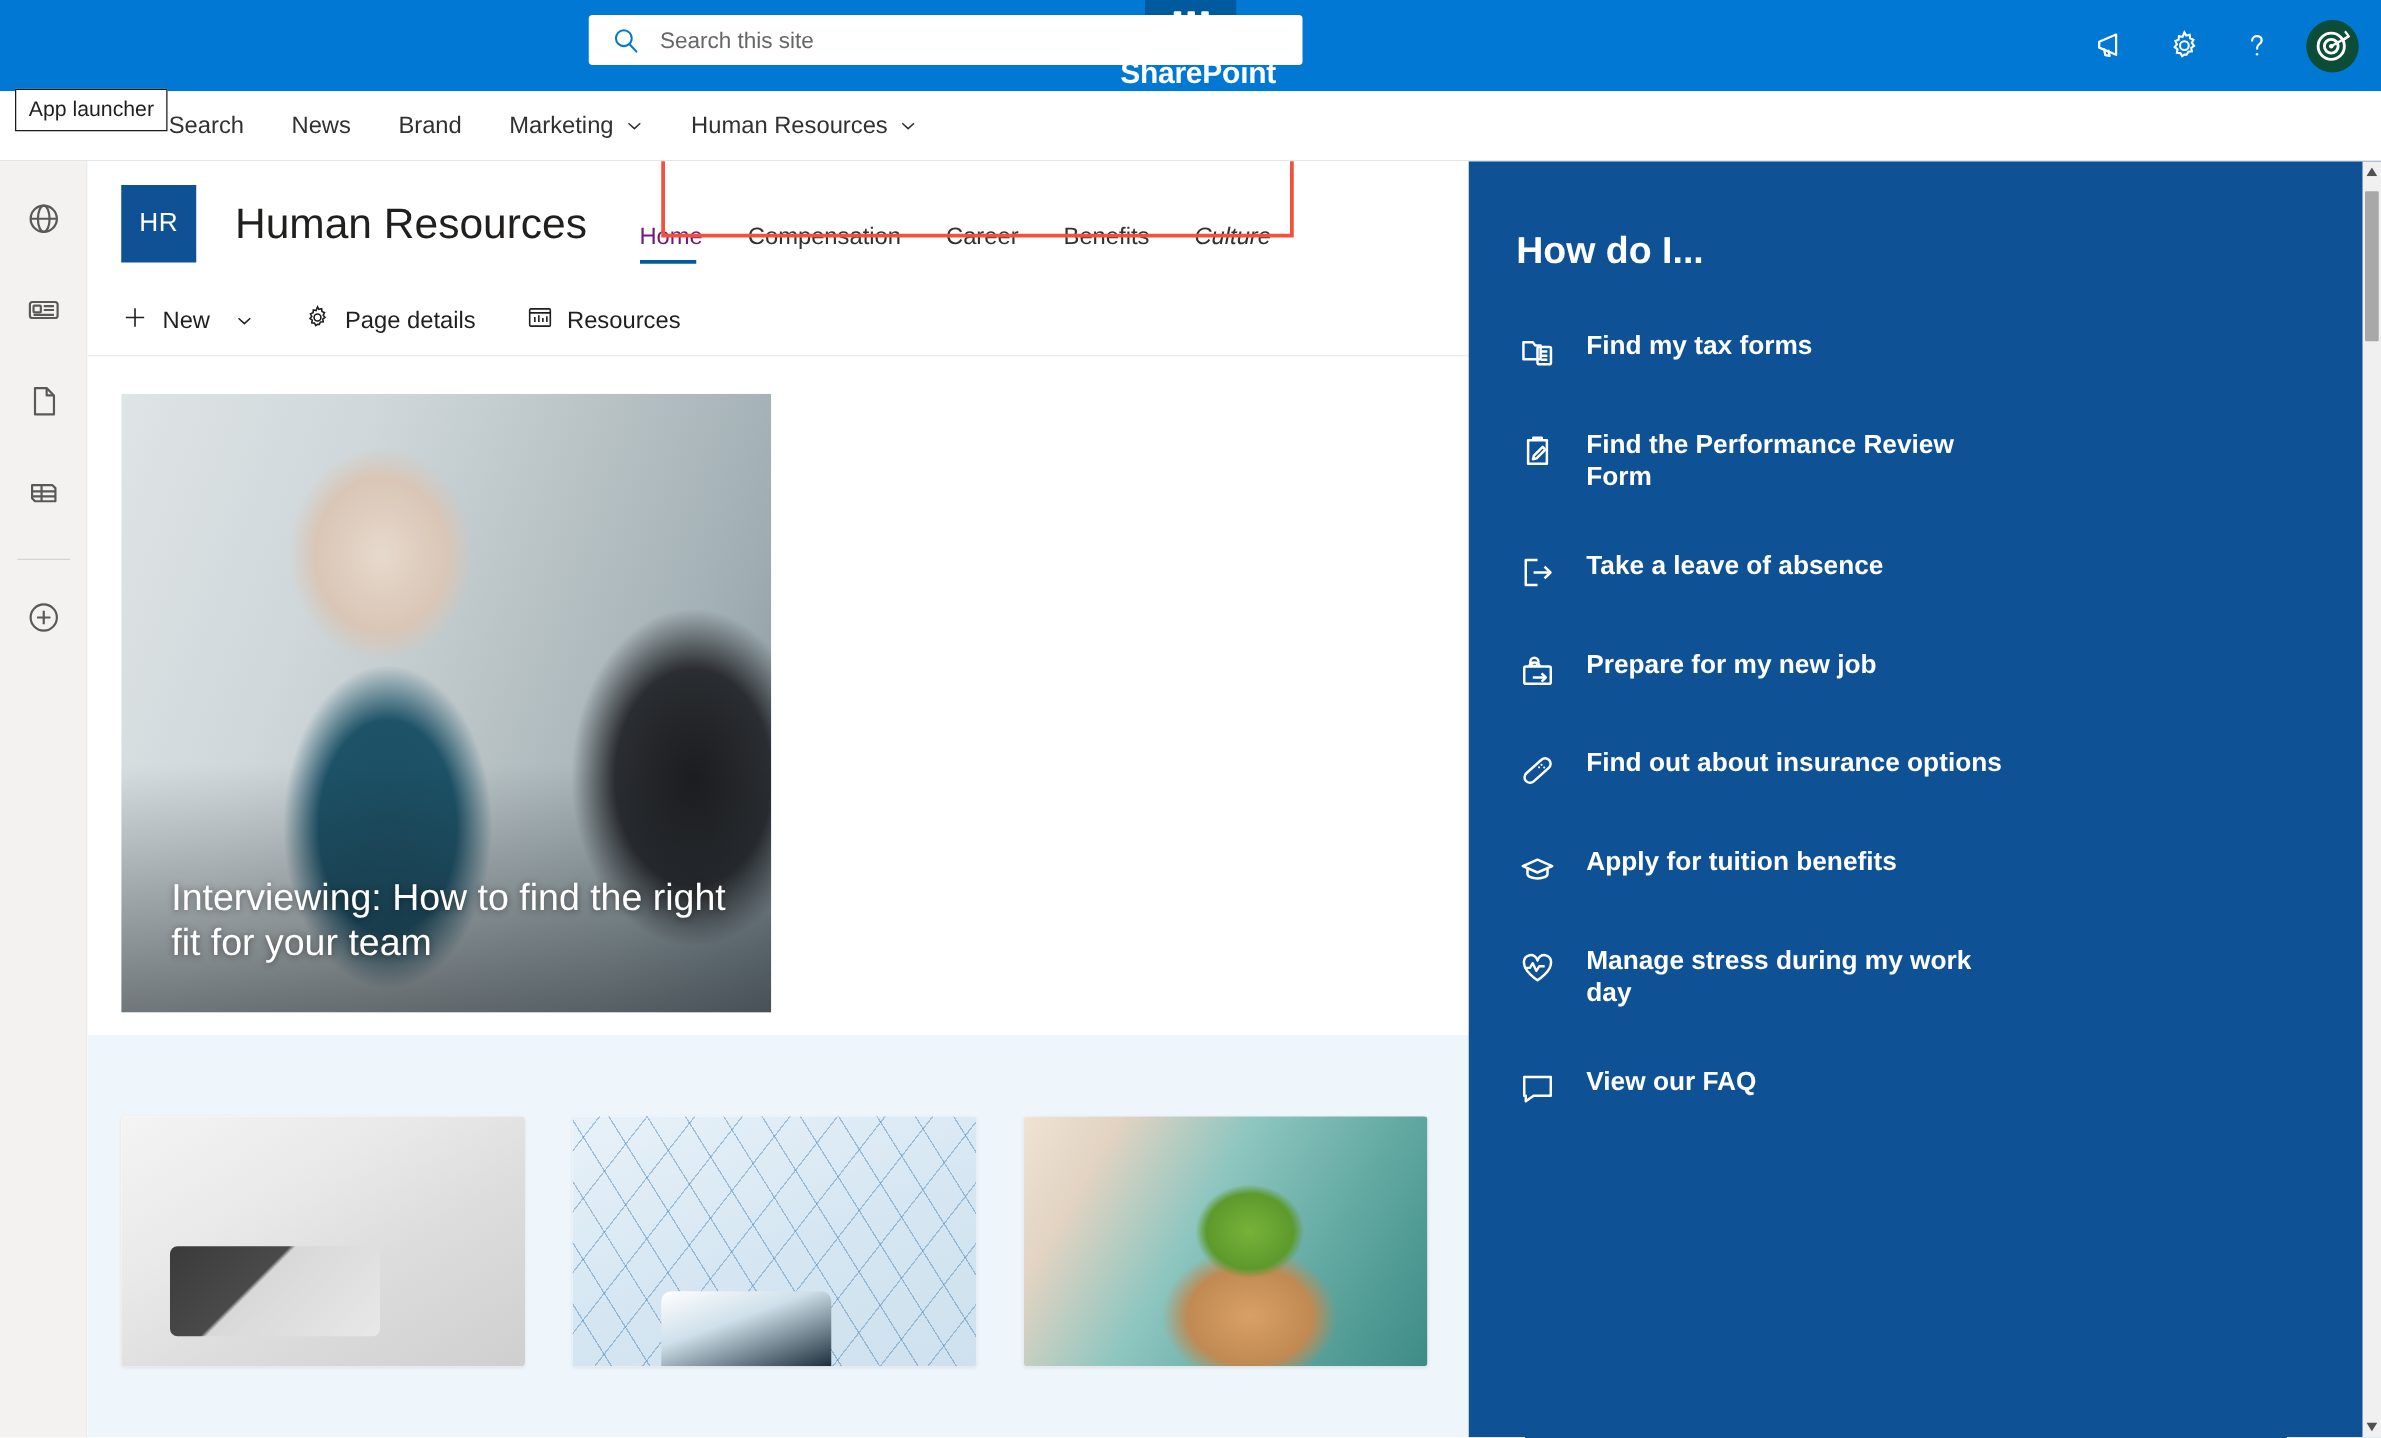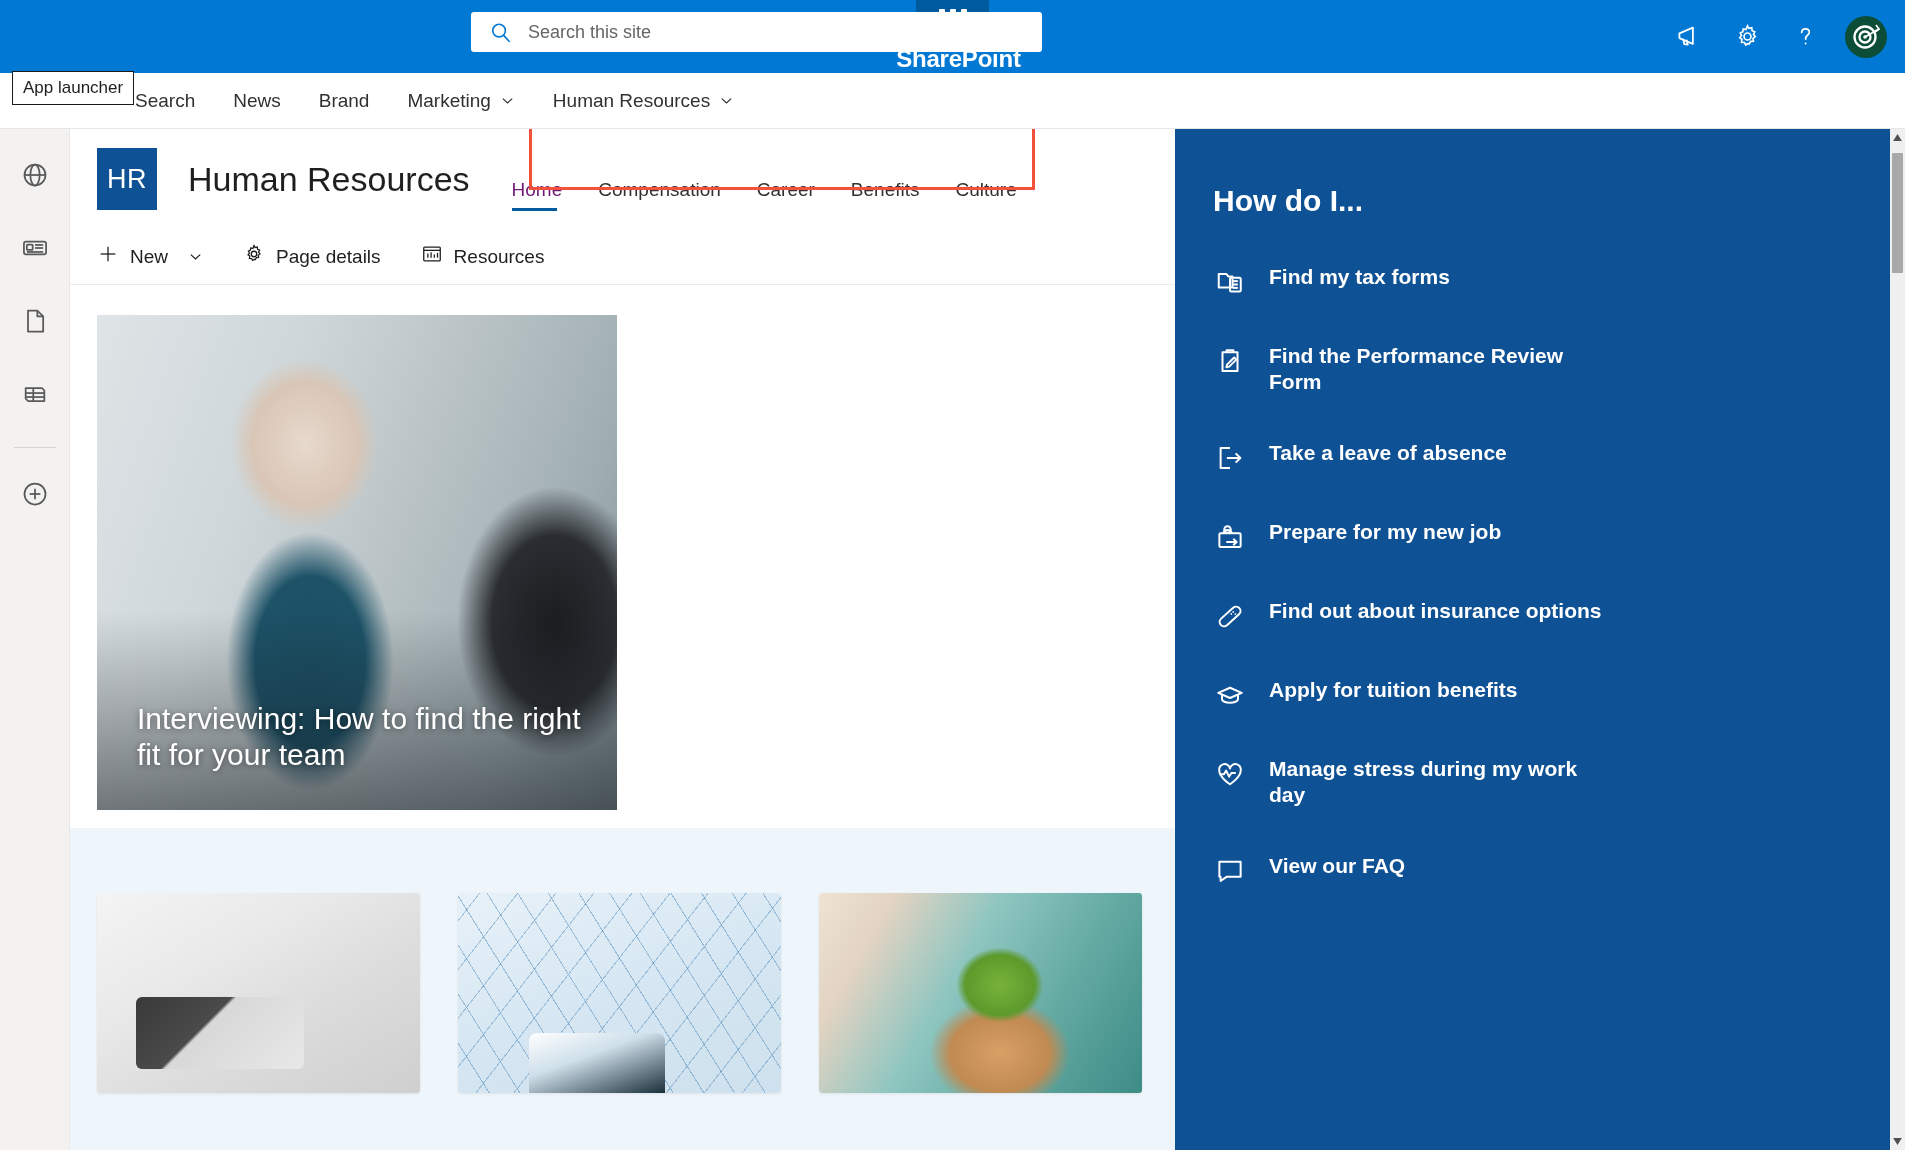--- a/index.html
+++ b/index.html
@@ -92,34 +92,34 @@
     position: absolute; left: 70px; top: 129px; width: 1835px; height: 1021px;
     background: #fff; overflow: hidden;
   }
   .site-header {
     display: flex; align-items: center; height: 100px; padding: 0 0 0 27px;
     position: relative;
   }
   .site-logo {
     width: 60px; height: 62px; background: #0f5195; color: #fff;
     display: flex; align-items: center; justify-content: center;
-    font-size: 27px; letter-spacing: 0.5px; cursor: pointer; text-align: right;
+    font-size: 21px; letter-spacing: 0.5px; cursor: pointer; text-align: right;
   }
   .site-title {
     font-size: 34px; color: #201f1e; margin-left: 31px; white-space: nowrap;
     cursor: pointer;
   }
   .site-nav {
     display: flex; align-items: flex-end; gap: 0; margin-left: 42px; height: 62px;
   }
   .site-nav-item {
     font-size: 19px; color: #323130; padding: 0 22px 0 0; margin-right: 14px;
     cursor: pointer; position: relative; padding-bottom: 9px; white-space: nowrap;
   }
-  .site-nav-item:last-child { margin-right: 0; }
+  .site-nav-item:last-child { margin-right: 0; font-style: italic; }
   .site-nav-item.active { color: #701a75; font-weight: normal; }
   .site-nav-item.active::after {
     content: ""; position: absolute; left: 0; bottom: -1px; width: 45px; height: 3px;
     background: #005a9e;
   }
   .redbox {
     position: absolute; left: 459px; top: -7px; width: 506px; height: 68px;
     border: 3px solid #f4513c; pointer-events: none; z-index: 30;
   }
   .following {

